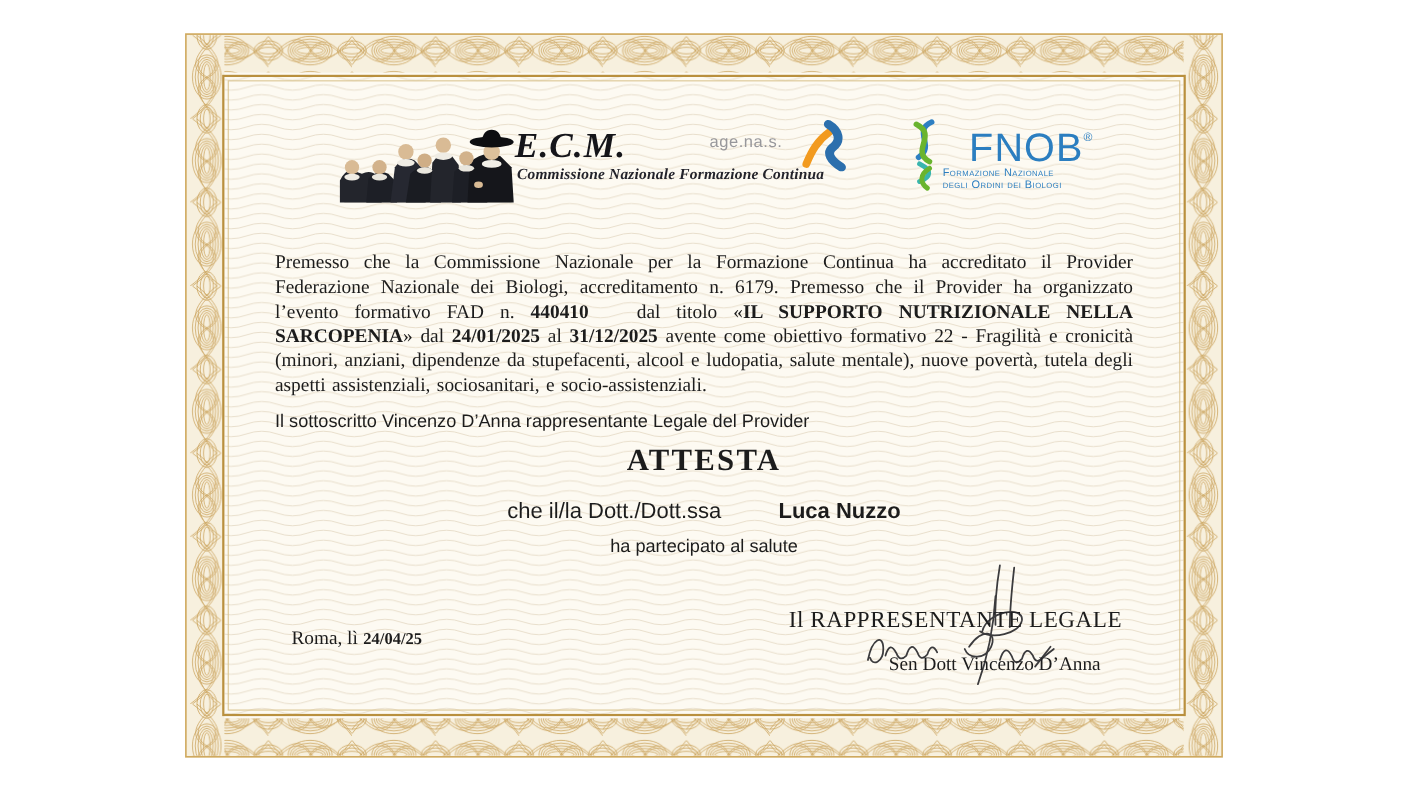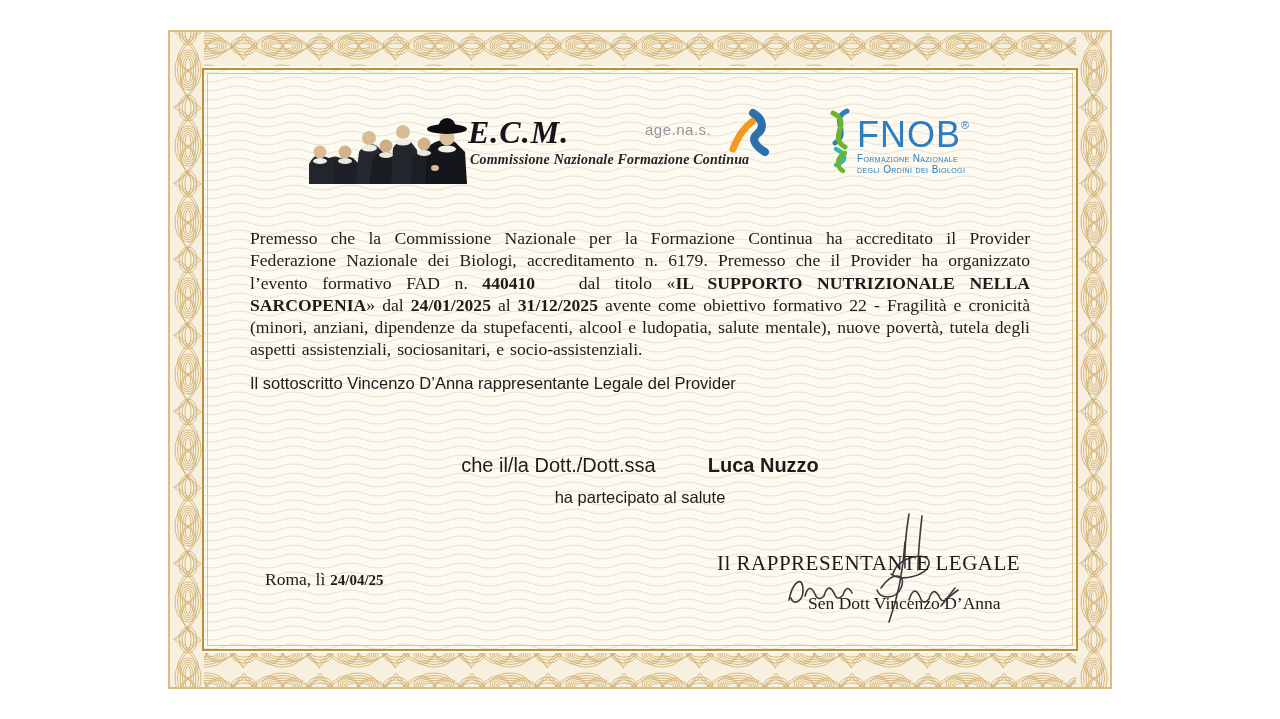--- a/index.html
+++ b/index.html
@@ -14,21 +14,21 @@
   
   .painting { left:139px; top:82px; width:164px; height:76px; }
   .ecm-title { left:300px; top:84px; font-style:italic; font-weight:bold; font-size:32px; letter-spacing:1px; color:#15151a; }
   .ecm-subtitle { left:302px; top:122px; font-style:italic; font-weight:bold; font-size:14px; letter-spacing:0.2px; color:#23232b; }
   .agenas { left:477px; top:78px; width:125px; height:48px; }
   .agenas-label { position:absolute; left:0; top:13px; font-family:"Liberation Sans", sans-serif; font-size:15px; color:#97979b; letter-spacing:0.5px; }
   .agenas-mark { position:absolute; left:84px; top:0; }
   .fnob { left:656px; top:76px; width:170px; height:70px; }
   .fnob-helix { position:absolute; left:0; top:1px; }
   .fnob-text { position:absolute; left:33px; top:0; color:#2b7ec0; }
-  .fnob-name { font-family:"Liberation Sans", sans-serif; font-size:36px; line-height:38px; letter-spacing:1px; font-weight:400; }
+  .fnob-name { font-family:"Liberation Sans", sans-serif; font-size:36px; line-height:38px; letter-spacing:1px; font-weight:400;margin-left:24px; }
   .fnob-reg { font-size:11px; vertical-align:18px; }
   .fnob-sub { font-family:"Liberation Sans", sans-serif; font-variant:small-caps; font-size:10px; line-height:10.5px; letter-spacing:0.4px; }
 
   
   .body-par { left:82px; top:197px; width:780px; font-size:17.6px; line-height:22.3px;
               text-align:justify; word-spacing:1.5px; }
   .body-par .b { font-weight:bold; }
   .subscriber { left:82px; top:344px; width:780px; text-align:left;
                 font-family:"Liberation Sans", sans-serif; font-size:16.5px; }
   .attesta { left:82px; top:373px; width:780px; text-align:center;
@@ -149,20 +149,21 @@
         <div class="fnob-text">
           <div class="fnob-name"><span>FNOB</span><sup class="fnob-reg">®</sup></div>
           <div class="fnob-sub">Formazione Nazionale</div>
           <div class="fnob-sub">degli Ordini dei Biologi</div>
         </div>
       </div>
 
       <p class="abs body-par"><span>Premesso che la Commissione Nazionale per la Formazione Continua ha accreditato il Provider Federazione Nazionale dei Biologi, accreditamento n. 6179. Premesso che il Provider ha organizzato l’evento formativo FAD n. </span><span class="b">440410</span><span> &nbsp; dal titolo «</span><span class="b">IL SUPPORTO NUTRIZIONALE NELLA SARCOPENIA</span><span>» dal </span><span class="b">24/01/2025</span><span> al </span><span class="b">31/12/2025</span><span> avente come obiettivo formativo 22 - Fragilità e cronicità (minori, anziani, dipendenze da stupefacenti, alcool e ludopatia, salute mentale), nuove povertà, tutela degli aspetti assistenziali, sociosanitari, e socio-assistenziali.</span></p>
 
       <p class="abs subscriber">Il sottoscritto Vincenzo D’Anna rappresentante Legale del Provider</p>
+      <h1 class="abs attesta">ATTESTA</h1>
       <div class="abs participant">
         <span>che il/la Dott./Dott.ssa</span>
         <span class="name">Luca Nuzzo</span>
       </div>
       <p class="abs participated">ha partecipato al salute</p>
 
       <div class="abs place-date">
         <span>Roma, lì</span><span class="date">24/04/25</span>
       </div>
       <div class="abs rep-title">Il RAPPRESENTANTE LEGALE</div>

